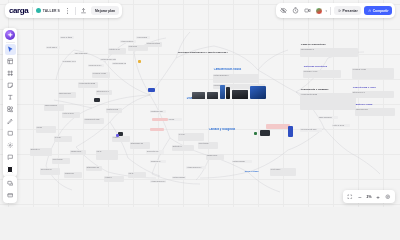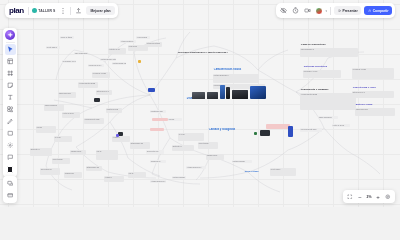--- a/index.html
+++ b/index.html
@@ -305,21 +305,21 @@
     <div class="node yel" style="left:138px; top:60px; width:3px; height:3px;"></div>
     <div class="node red" style="left:152px; top:118px; width:16px; height:3px;"></div>
     <div class="node red" style="left:150px; top:128px; width:14px; height:3px;"></div>
     <div class="node dark" style="left:118px; top:132px; width:5px; height:4px;"></div>
     <div class="node purp" style="left:116px; top:134px; width:3px; height:3px;"></div>
   </div>
 
   <div id="topbar">
 
     <div class="barpill" id="leftbar">
-      <span class="logo">plan</span>
+      <span class="logo">carga</span>
       <span class="vsep"></span>
       <span class="teambadge">
         <span class="teamdot"></span>
         <span>TALLER S</span>
       </span>
       <span class="ic dots">⋮</span>
       <span class="vsep"></span>
       <span class="ic">
         <svg viewBox="0 0 24 24">
             <path d="M12 17V5M7 10l5-5 5 5M4 20h16"></path>

